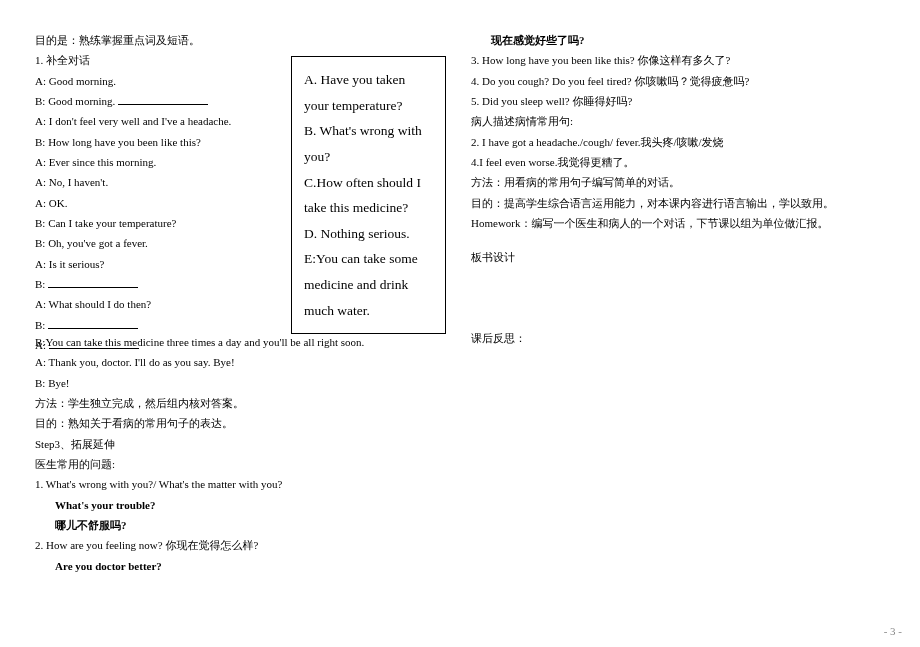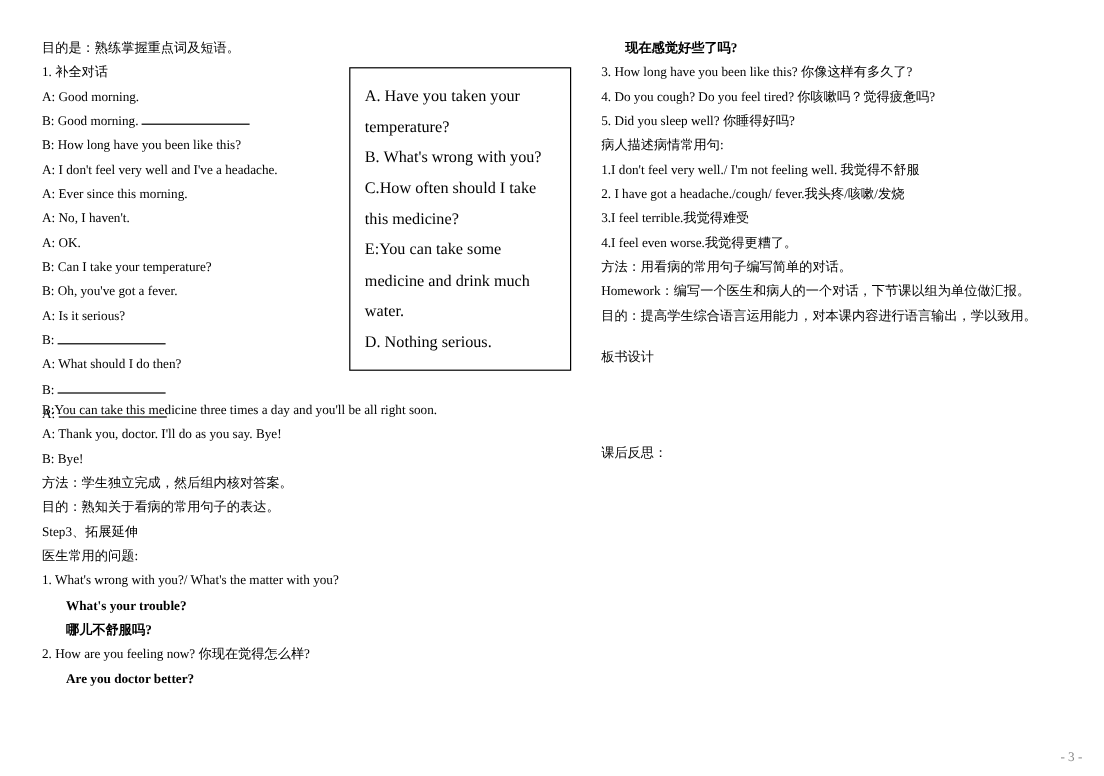--- a/index.html
+++ b/index.html
@@ -17,21 +17,21 @@
   .page {
     display: flex;
     flex-direction: row;
     padding: 30px 35px 10px 35px;
   }
   .left-col {
     width: 250px;
     line-height: 1.85;
   }
   .mid-col {
-    width: 185px;
+    width: 155px;
     margin-left: 6px;
   }
   .right-col {
     margin-left: 25px;
     width: 380px;
     line-height: 1.85;
   }
   .box {
     border: 1px solid #000;
     padding: 10px 12px;
@@ -76,57 +76,55 @@
 </style>
 </head>
 <body>
 
 <div class="page">
   <div class="left-col">
     <div>目的是：熟练掌握重点词及短语。</div>
     <div>1. 补全对话</div>
     <div>A: Good morning.</div>
     <div><span>B: Good morning.</span> <span class="blank blank-long"></span></div>
+    <div>A: I don't feel very well and I've a headache.</div>
     <div>B: How long have you been like this?</div>
-    <div>A: I don't feel very well and I've a headache.</div>
     <div>A: Ever since this morning.</div>
     <div>A: No, I haven't.</div>
     <div>A: OK.</div>
     <div>B: Can I take your temperature?</div>
     <div>B: Oh, you've got a fever.</div>
     <div>A: Is it serious?</div>
     <div><span>B:</span> <span class="blank blank-long"></span></div>
     <div>A: What should I do then?</div>
     <div><span>B:</span> <span class="blank blank-long"></span></div>
     <div><span>A:</span> <span class="blank blank-long"></span></div>
   </div>
 
   <div class="mid-col">
     <div class="box">
       <div class="opt">A. Have you taken your temperature?</div>
       <div class="opt">B. What's wrong with you?</div>
       <div class="opt">C.How often should I take this medicine?</div>
+      <div class="opt">D. Nothing serious.</div>
       <div class="opt">E:You can take some medicine and drink much water.</div>
-      <div class="opt">D. Nothing serious.</div>
     </div>
   </div>
 
   <div class="right-col">
     <div class="indent">现在感觉好些了吗?</div>
     <div>3. How long have you been like this? 你像这样有多久了?</div>
     <div>4. Do you cough? Do you feel tired? 你咳嗽吗？觉得疲惫吗?</div>
     <div>5. Did you sleep well? 你睡得好吗?</div>
     <div>病人描述病情常用句:</div>
-    <div>1.I don't feel very well./ I'm not feeling well. 我觉得不舒服</div>
     <div>2. I have got a headache./cough/ fever.我头疼/咳嗽/发烧</div>
-    <div>3.I feel terrible.我觉得难受</div>
     <div>4.I feel even worse.我觉得更糟了。</div>
     <div>方法：用看病的常用句子编写简单的对话。</div>
+    <div>目的：提高学生综合语言运用能力，对本课内容进行语言输出，学以致用。</div>
     <div>Homework：编写一个医生和病人的一个对话，下节课以组为单位做汇报。</div>
-    <div>目的：提高学生综合语言运用能力，对本课内容进行语言输出，学以致用。</div>
     <div style="height:14px"></div>
     <div>板书设计</div>
     <div style="height:60px"></div>
     <div>课后反思：</div>
   </div>
 </div>
 
 <div class="full-row">
   <div>B:You can take this medicine three times a day and  you'll be all right soon.</div>
   <div>A: Thank you, doctor.  I'll do as you say. Bye!</div>

